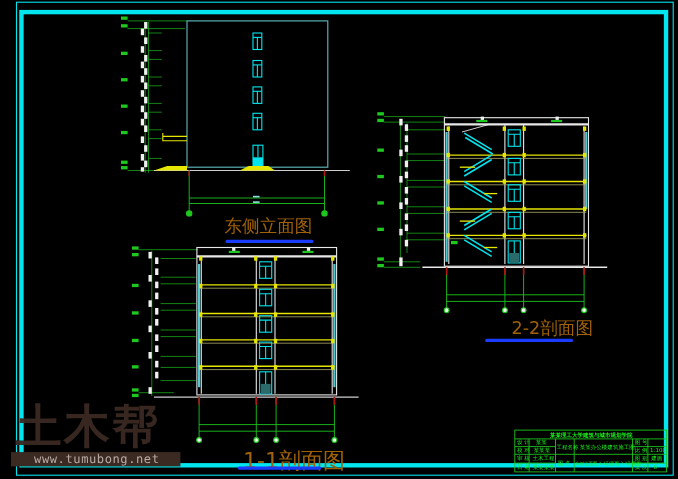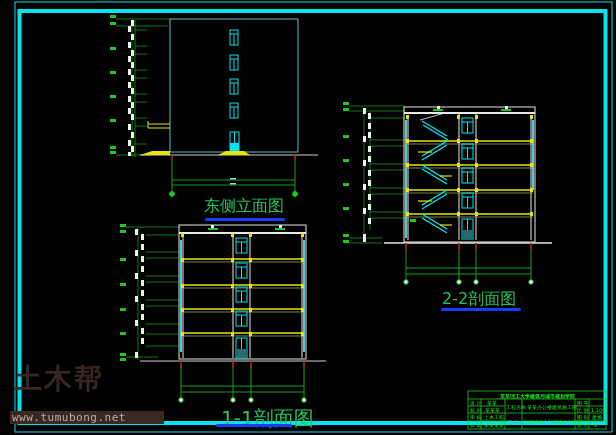--- a/index.html
+++ b/index.html
@@ -1,21 +1,21 @@
 <!DOCTYPE html>
 <html><head>
 <meta charset="utf-8">
 <style>
   html,body{margin:0;padding:0;background:#000;}
   body{width:616px;height:435px;overflow:hidden;position:relative;font-family:"DejaVu Sans",sans-serif;}
   #canvas{position:absolute;left:0;top:0;width:616px;height:435px;}
-  .title-label{position:absolute;color:#22c55e;font-family:"DejaVu Sans",sans-serif;white-space:nowrap;}
+  .title-label{position:absolute;color:#a16207;font-family:"DejaVu Sans",sans-serif;white-space:nowrap;}
   .title-underline{position:absolute;height:3px;background:#1a3cff;border-radius:2px;}
-  .watermark-logo{position:absolute;left:14px;top:360px;color:#3a2a22;font-family:"DejaVu Serif",serif;font-size:28px;font-weight:bold;letter-spacing:2px;opacity:.95;}
-  .watermark-url{position:absolute;left:10px;top:411px;width:152px;height:13px;background:#3a2a22;color:#b8aca4;font-family:"DejaVu Sans Mono",monospace;font-size:11px;line-height:13px;letter-spacing:.5px;padding-left:2px;}
+  .watermark-logo{position:absolute;left:14px;top:360px;color:#3a2a22;font-family:"DejaVu Serif",serif;font-size:42px;font-weight:bold;letter-spacing:2px;opacity:.95;}
+  .watermark-url{position:absolute;left:10px;top:411px;width:152px;height:13px;background:#3a2a22;color:#b8aca4;font-family:"DejaVu Sans Mono",monospace;font-size:11px;line-height:13px;letter-spacing:.5px;padding-left:2px;text-align:center;}
   .tb-text{position:absolute;color:#1cf21c;font-size:5px;line-height:6px;white-space:nowrap;font-family:"DejaVu Sans",sans-serif;}
 </style>
 </head>
 <body>
 
 <svg id="canvas" viewBox="0 0 616 435" xmlns="http://www.w3.org/2000/svg">
 
   <g>
     <rect x="15" y="2" width="597" height="430" fill="none" stroke="#00e5ee" stroke-width="1"></rect>
     <rect x="19.5" y="11" width="586" height="412" fill="none" stroke="#00e5ee" stroke-width="4"></rect>
@@ -410,21 +410,21 @@
     <line x1="575" y1="399" x2="575" y2="429"></line>
     <line x1="589" y1="399" x2="589" y2="429"></line>
   </g>
 </svg>
 
 <div class="title-label" style="left:204px;top:196px;font-size:16px;">
   <span>东侧立面图</span>
 </div>
 <div class="title-underline" style="left:205px;top:218px;width:80px;"></div>
 
-<div class="title-label" style="left:442px;top:289px;font-size:16px;">
+<div class="title-label" style="left:465px;top:289px;font-size:16px;">
   <span>2-2剖面图</span>
 </div>
 <div class="title-underline" style="left:441px;top:308px;width:80px;"></div>
 
 <div class="title-label" style="left:221px;top:405px;font-size:20px;">
   <span>1-1剖面图</span>
 </div>
 <div class="title-underline" style="left:216px;top:424px;width:76px;"></div>
 
 <div class="tb-text" style="left:500px;top:393px;font-weight:bold;">某某理工大学建筑与城市规划学院</div>

